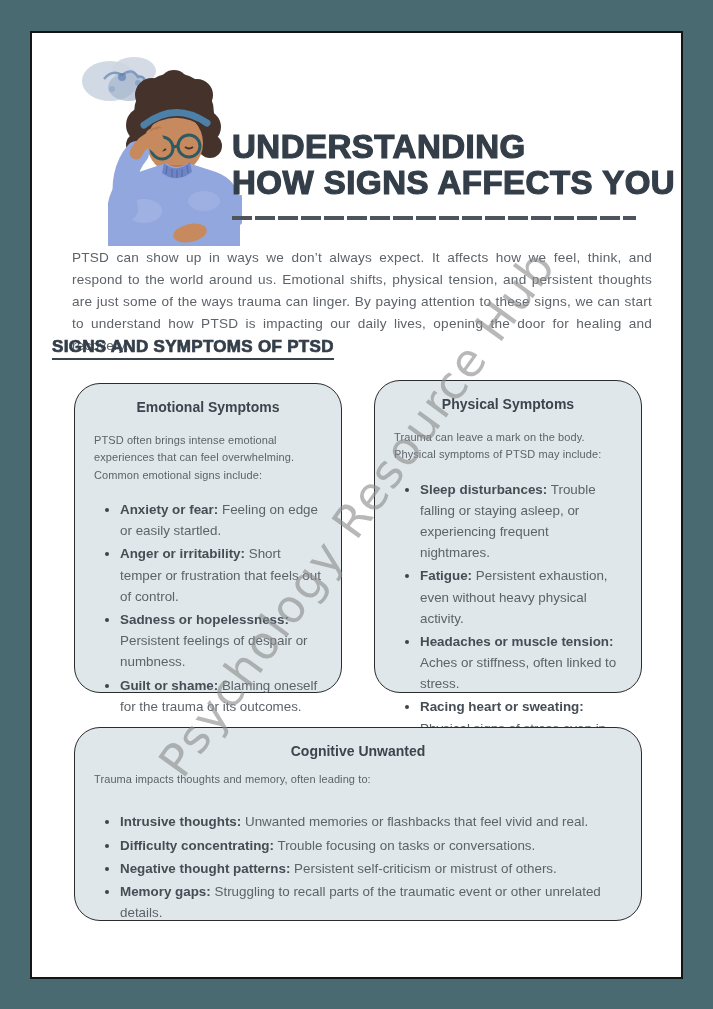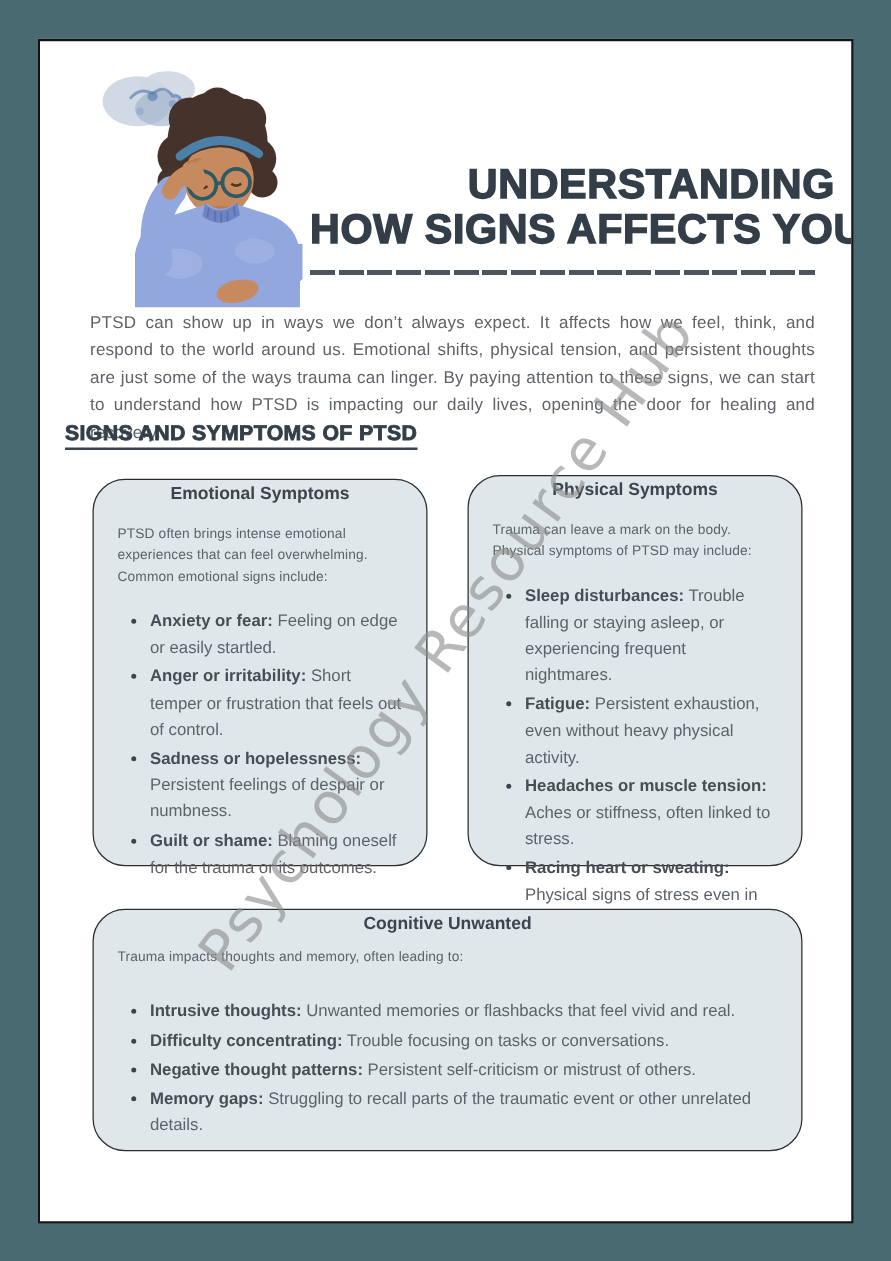--- a/index.html
+++ b/index.html
@@ -20,21 +20,21 @@
     border:2px solid #141414;
     overflow:hidden;
   }
 
   
   .illustration {
     position:absolute; left:42px; top:18px;
     width:168px; height:195px;
   }
   .title-block {
-    position:absolute; left:216px; top:96px; width:420px;text-align:right;
+    position:absolute; left:200px; top:96px; width:420px;
   }
   .title-line {
     font-weight:bold;
     font-size:33px;
     line-height:1.1;
     letter-spacing:0.5px;
     color:#333E49;
     -webkit-text-stroke:1.2px #333E49;
     white-space:nowrap;
   }
@@ -68,21 +68,21 @@
     border-bottom:2.5px solid #3a424b;
     padding-bottom:1px;
   }
 
   
   .box {
     position:absolute;
     background:#DFE7EA;
     border:1.6px solid #2c2c2c;
     border-radius:26px;
-    padding:2px 19px 10px 19px;
+    padding:15px 19px 10px 19px;
   }
   .box-emotional { left:42px; top:350px; width:268px; height:310px; }
   .box-physical  { left:342px; top:347px; width:268px; height:313px; }
   .box-cognitive { left:42px; top:694px; width:568px; height:194px; }
   .box-title {
     text-align:center;
     font-weight:bold;
     font-size:14px;
     color:#3C454E;
     margin-bottom:17px;

